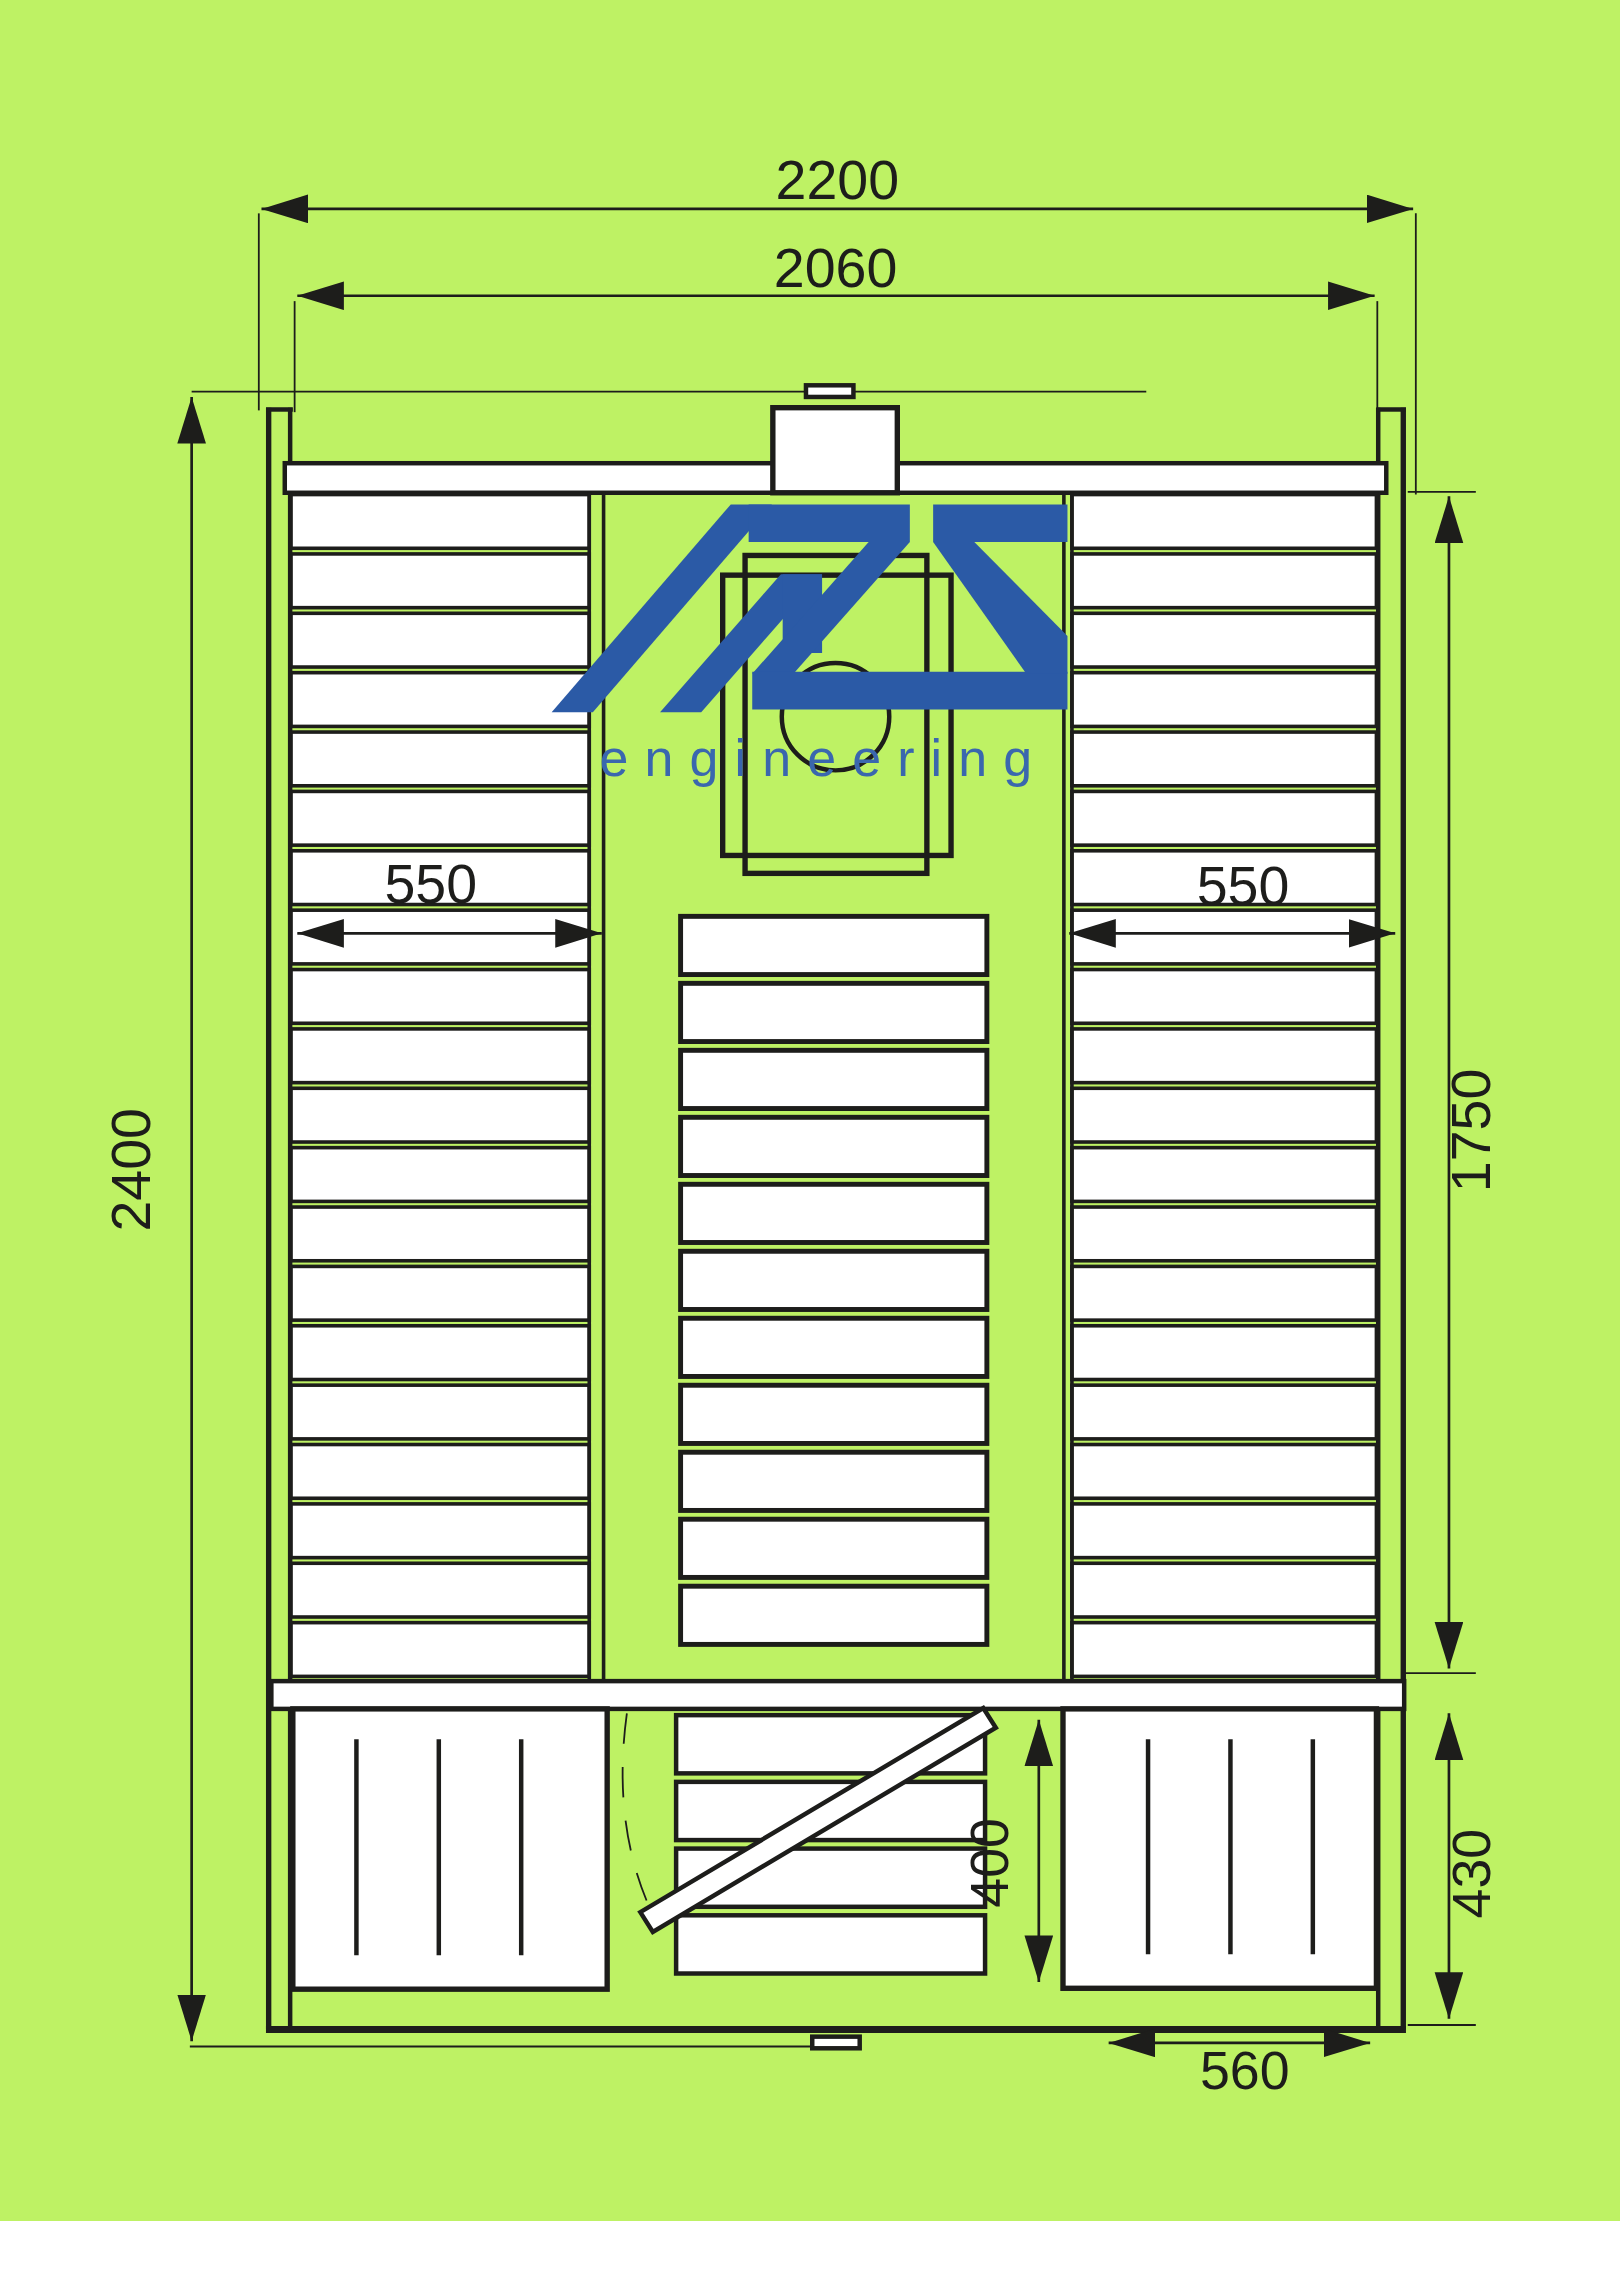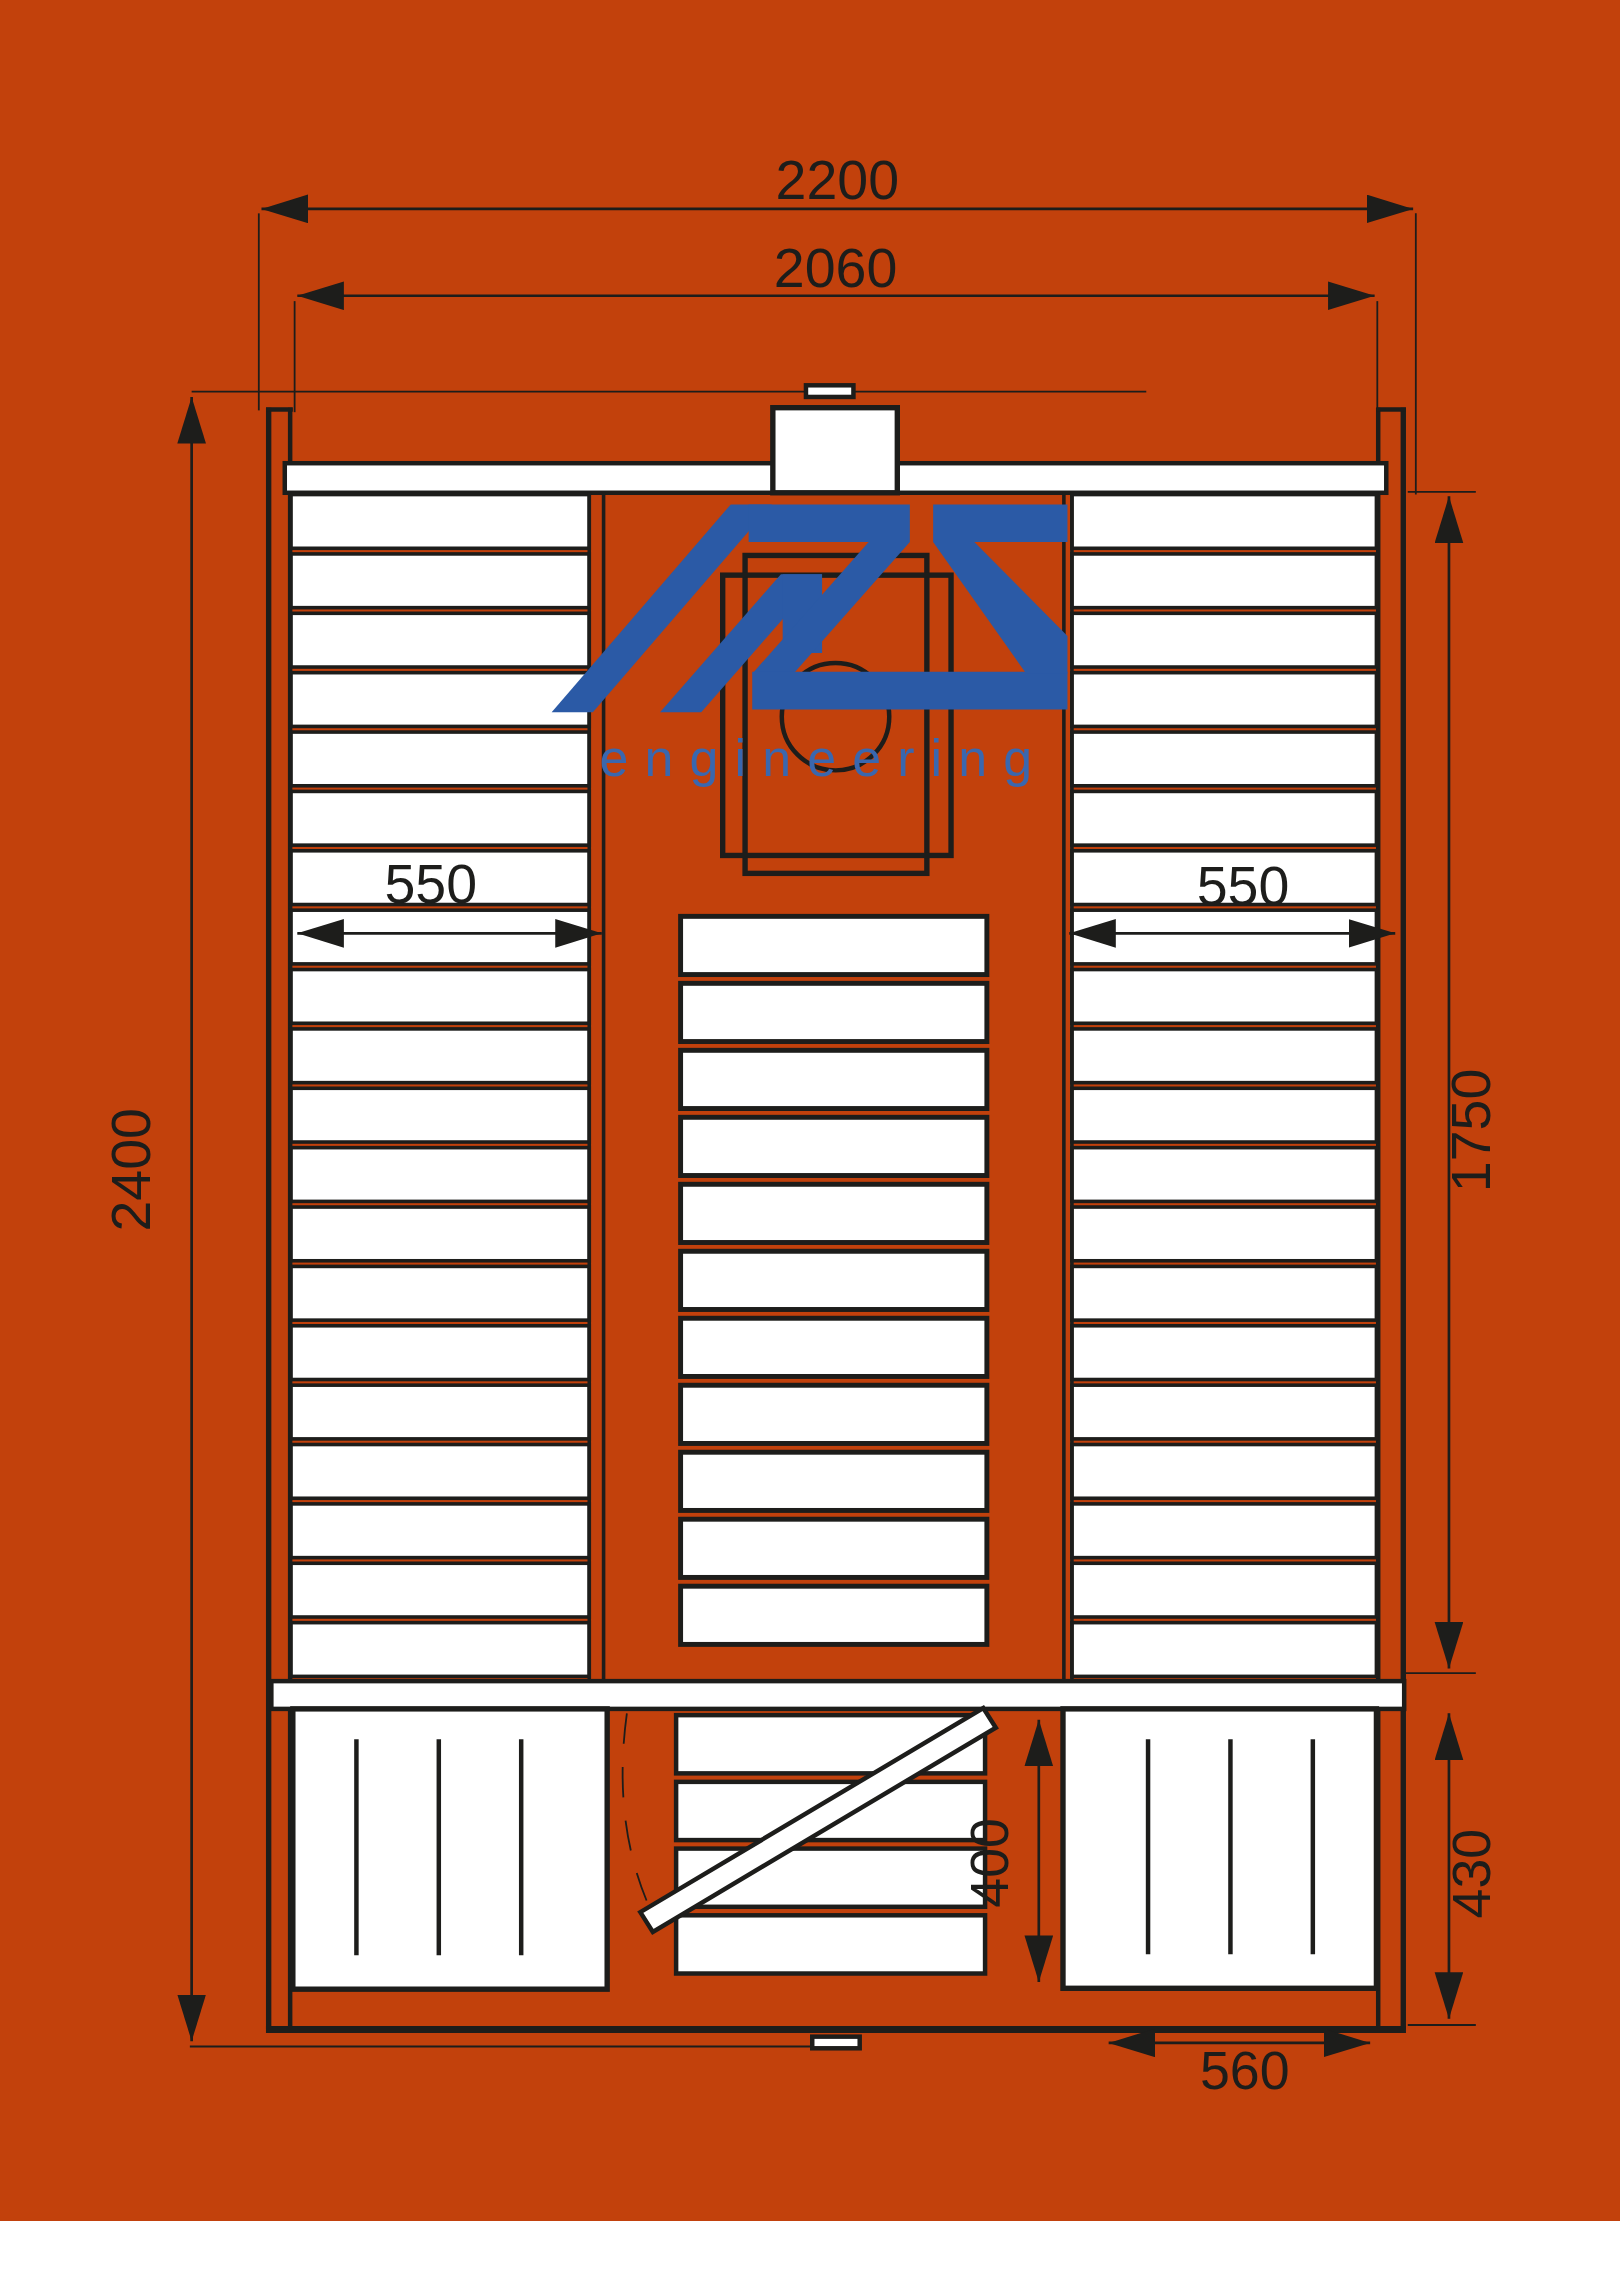--- a/index.html
+++ b/index.html
@@ -1,16 +1,16 @@
 <!DOCTYPE html>
 <html style="font-size:14.3px"><head>
 <meta charset="utf-8">
 <style>
   html,body{margin:0;padding:0;background:#ffffff;}
-  .page{width:1620px;height:2221px;background:#c2410c;position:relative;}
+  .page{width:1620px;height:2221px;background:#bef264;position:relative;}
   svg{display:block;}
   
   .ln  {stroke:#1d1d1b;fill:none;}
   .w6  {stroke-width:6;}
   .w5  {stroke-width:5;}
   .w8  {stroke-width:8;}
   .w4  {stroke-width:4;}
   .dim {stroke:#1d1d1b;stroke-width:3;fill:none;}
   .ext {stroke:#1d1d1b;stroke-width:2;fill:none;}
   .s4  {fill:#ffffff;stroke:#1d1d1b;stroke-width:4;}

